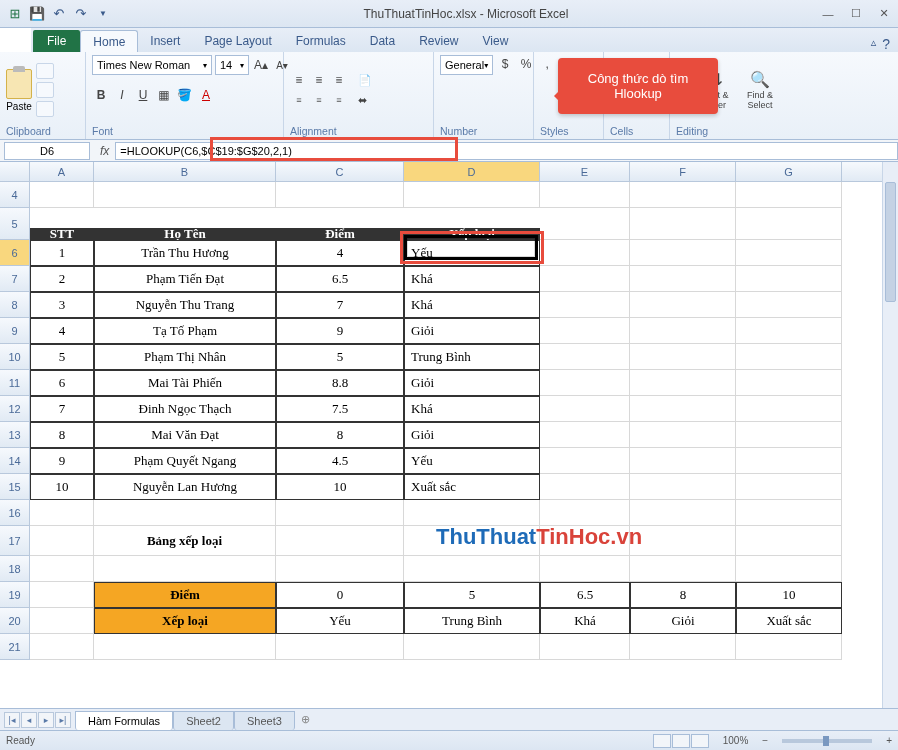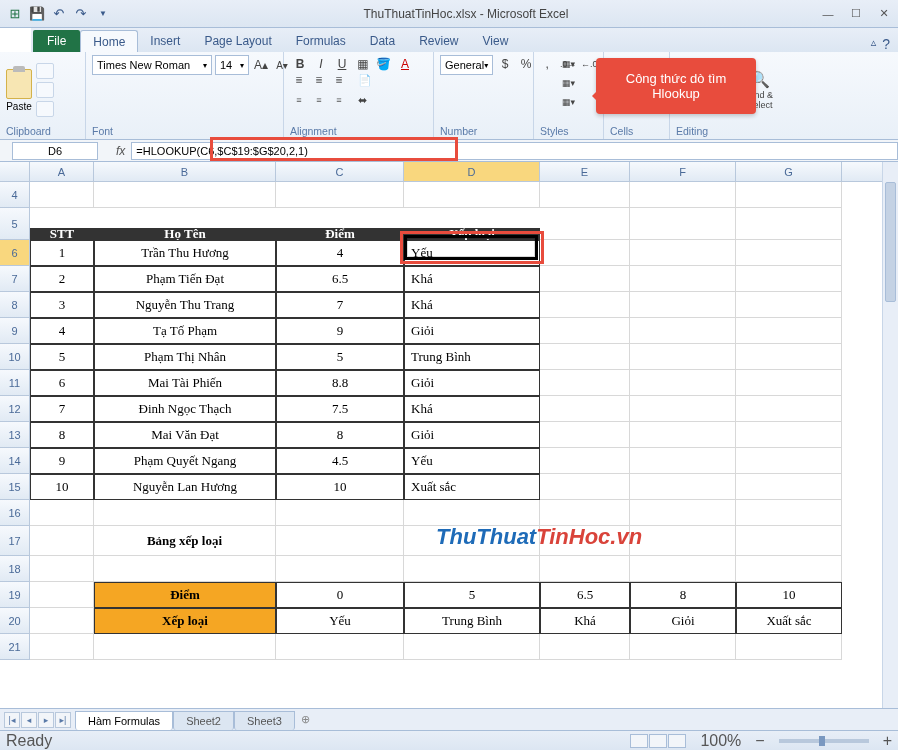--- a/index.html
+++ b/index.html
@@ -49,29 +49,29 @@
 .align-side { display:flex; flex-direction:column; gap:2px; margin-left:6px; }
 .wrap-btn { display:flex; align-items:center; gap:3px; font-size:11px; color:#444; height:18px; }
 
 
 .num-sel { width:80px; height:20px; border:1px solid #a8bdd8; background:#fff; font-size:11px; padding:0 4px; display:flex; align-items:center; justify-content:space-between; }
 .edit-big { display:flex; flex-direction:column; align-items:center; font-size:10px; color:#444; width:40px; gap:2px; }
 .sigma-col { display:flex; flex-direction:column; gap:2px; }
 
 
 .fbar { height: 22px; border-bottom: 1px solid #a8bdd8; display: flex; align-items: center; background: #f2f5f9; }
-.namebox { width: 86px; height: 18px; border: 1px solid #a8bdd8; background: #fff; margin: 0 12px; font-size: 11px; text-align: center; display:flex; align-items:center; justify-content:center; }
+.namebox { width: 86px; height: 18px; border: 1px solid #a8bdd8; background: #fff; margin: 0 4px; font-size: 11px; text-align: center; display:flex; align-items:center; justify-content:center; }
 .fx { padding: 0 6px; font-style: italic; color: #555; font-size: 12px; }
 .formula-input { flex: 1; height: 18px; border: 1px solid #a8bdd8; background: #fff; font-size: 11px; padding: 0 4px; display:flex; align-items:center; position:relative; }
 
 
 .formula-highlight { position:absolute; left:210px; top:-3px; width:248px; height:24px; border:3px solid #e84c3d; pointer-events:none; z-index:50; }
 
 
-.callout { position:absolute; left:558px; top:58px; width:160px; height:56px; background:#e84c3d; color:#fff; border-radius:4px; display:flex; align-items:center; justify-content:center; text-align:center; font-size:13px; padding:4px 8px; z-index:60; box-shadow:0 2px 4px rgba(0,0,0,.2);margin-left:38px; }
+.callout { position:absolute; left:558px; top:58px; width:160px; height:56px; background:#e84c3d; color:#fff; border-radius:4px; display:flex; align-items:center; justify-content:center; text-align:center; font-size:13px; padding:4px 8px; z-index:60; box-shadow:0 2px 4px rgba(0,0,0,.2); }
 .callout::after { content:""; position:absolute; left:-14px; bottom:8px; border:10px solid transparent; border-right-color:#e84c3d; }
 
 
 .grid-area { position:relative; height: 560px; overflow:hidden; }
 .colheads { display:flex; height:20px; background:linear-gradient(#f6f9fd,#e1eaf4); border-bottom:1px solid #b8c8dc; }
 .rowhead-spacer { width:30px; border-right:1px solid #b8c8dc; background:linear-gradient(#f6f9fd,#e1eaf4); }
 .colhead { border-right:1px solid #b8c8dc; text-align:center; font-size:11px; color:#4a6a98; display:flex; align-items:center; justify-content:center; }
 .colhead.sel { background:#f9d77e; }
 .rows { display:flex; flex-direction:column; }
 .gridrow { display:flex; height:26px; }
@@ -88,33 +88,33 @@
 .td-l { justify-content:flex-start; padding-left:6px; }
 .tbl-border { border:1px solid #333 !important; }
 .orange-cell { background:#f5a623; font-weight:bold; justify-content:center; border:1px solid #333 !important; }
 .lookup-cell { border:1px solid #333 !important; justify-content:center; }
 
 
 .sel-cell { position:absolute; border:3px solid #000; pointer-events:none; box-shadow:0 0 0 1px rgba(0,0,0,.15) inset; }
 .red-box-6 { position:absolute; border:3px solid #e84c3d; pointer-events:none; z-index:40; }
 
 
-.watermark { position:absolute; font-family:Arial,sans-serif; font-weight:bold; font-style:italic; font-size:22px; }
+.watermark { position:absolute; font-family:Arial,sans-serif; font-weight:bold; font-size:22px; }
 .watermark .blue { color:#1e6bb8; }
 .watermark .red { color:#d9433a; }
 
 
 .sheetbar { position:absolute; bottom:20px; left:0; right:0; height:22px; background:#e8eef7; border-top:1px solid #a8bdd8; display:flex; align-items:center; font-size:11px; }
 .sheet-nav { display:flex; gap:1px; padding:0 4px; }
 .sheet-nav span { width:16px; height:16px; display:flex; align-items:center; justify-content:center; color:#5a7aa8; border:1px solid #b8c8dc; background:#f2f5f9; font-size:9px; }
 .sheet-tab { padding:3px 12px; background:#fff; border:1px solid #a8bdd8; border-bottom:none; border-radius:0 0 3px 3px; margin-top:2px; font-size:11px; }
 .sheet-tab.inactive { background:#dce6f2; color:#555; }
 
 
-.statusbar { position:absolute; bottom:0; left:0; right:0; height:20px; background:linear-gradient(#e8eef7,#dce6f2); border-top:1px solid #a8bdd8; display:flex; align-items:center; font-size:16px; color:#555; padding:0 6px; justify-content:space-between; }
+.statusbar { position:absolute; bottom:0; left:0; right:0; height:20px; background:linear-gradient(#e8eef7,#dce6f2); border-top:1px solid #a8bdd8; display:flex; align-items:center; font-size:10px; color:#555; padding:0 6px; justify-content:space-between; }
 .zoom-group { display:flex; align-items:center; gap:14px; }
 .zoom-slider { width:90px; height:4px; background:#b8c8dc; position:relative; }
 .zoom-slider::after { content:""; position:absolute; left:45%; top:-3px; width:6px; height:10px; background:#7a98c0; }
 .viewbtns { display:flex; gap:1px; }
 .viewbtns span { width:18px; height:14px; border:1px solid #a8bdd8; background:#f2f5f9; }
 
 
 .vscroll { position:absolute; right:0; top:0; width:16px; bottom:0; background:#e8eef7; border-left:1px solid #c8d6e8; }
 .vscroll .thumb { position:absolute; top:20px; left:2px; right:2px; height:120px; background:#c4d2e4; border:1px solid #a8bdd8; border-radius:2px; }
 </style>
@@ -163,21 +163,21 @@
       <div class="mini-col">
         <div class="mini-btn"></div>
         <div class="mini-btn"></div>
         <div class="mini-btn"></div>
       </div>
     </div>
     <div class="glabel">Clipboard</div>
   </div>
 
   <div class="rgroup" style="width:198px">
-    <div class="gbody" style="flex-direction:row;align-items:flex-start;gap:0">
+    <div class="gbody" style="flex-direction:column;align-items:flex-start;gap:11px">
       <div class="font-row">
         <div class="font-name">
             <span>Times New Roman</span>
             <span style="font-size:8px">▾</span>
           </div>
         <div class="font-size">
             <span>14</span>
             <span style="font-size:8px">▾</span>
           </div>
         <span class="fbtn">A▴</span>

